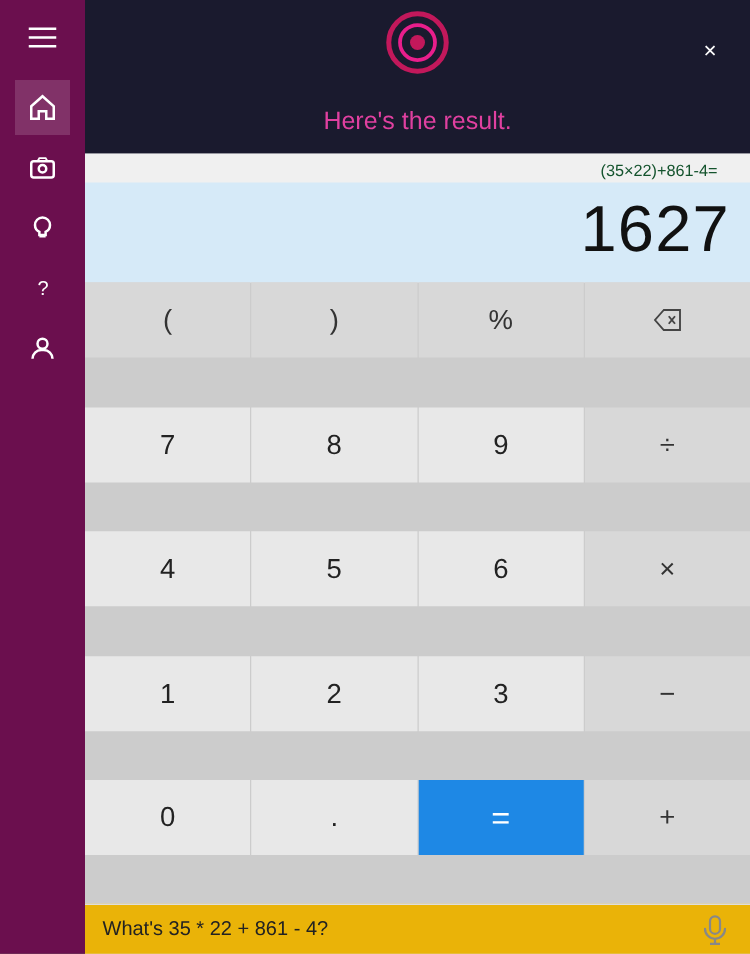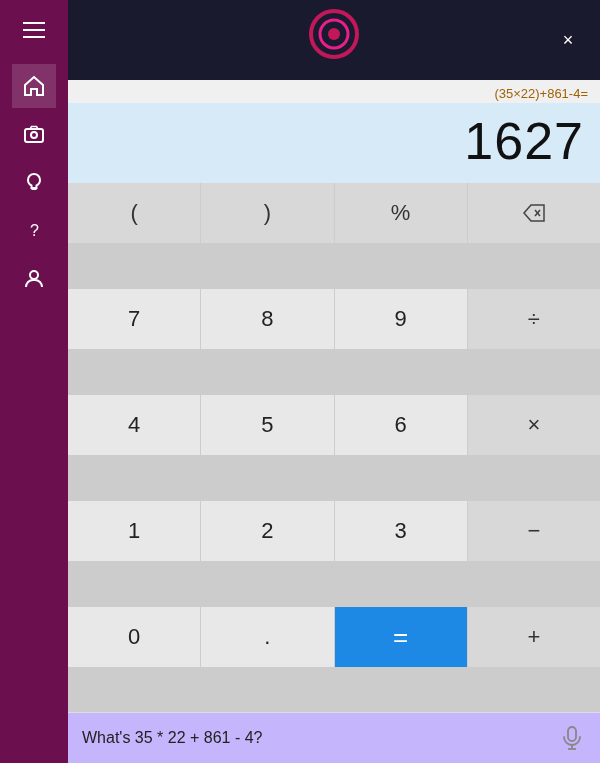--- a/index.html
+++ b/index.html
@@ -136,23 +136,23 @@
     .calculator-area {
       flex: 1;
       background: #f0f0f0;
       display: flex;
       flex-direction: column;
     }
 
     .expression-bar {
       background: #f0f0f0;
       text-align: right;
-      padding: 6px 12px 2px 12px;
+      padding: 6px 26px 2px 12px;
       font-size: 13px;
-      color: #a16207;
+      color: #14532d;
     }
 
     .display {
       background: #D6EAF8;
       text-align: right;
       padding: 8px 16px 12px 32px;
       font-size: 52px;
       font-weight: 300;
       color: #111;
       letter-spacing: 1px;
@@ -187,23 +187,23 @@
     }
 
     .calc-btn.equal {
       background: #1E88E5;
       color: white;
       font-size: 26px;
     }
 
     
     .query-bar {
-      background: #c4b5fd;
+      background: #eab308;
       border-top: 1px solid #ddd;
-      height: 51px;
+      height: 40px;
       display: flex;
       align-items: center;
       padding: 0 14px;
     }
 
     .query-text {
       flex: 1;
       font-size: 16px;
       color: #222;
     }
@@ -269,20 +269,21 @@
       <div class="cortana-logo">
         <svg viewBox="0 0 52 52" xmlns="http://www.w3.org/2000/svg">
           <circle cx="26" cy="26" r="23" fill="none" stroke="#C2185B" stroke-width="4"></circle>
           <circle cx="26" cy="26" r="14" fill="none" stroke="#E91E8C" stroke-width="3"></circle>
           <circle cx="26" cy="26" r="6" fill="#C2185B"></circle>
         </svg>
       </div>
       <div class="close-btn">×</div>
     </div>
 
+    <div class="result-header">Here's the result.</div>
 
     <div class="calculator-area">
       <div class="expression-bar">(35×22)+861-4=</div>
       <div class="display">1627</div>
 
       <div class="calc-buttons">
 
         <button class="calc-btn op">(</button>
         <button class="calc-btn op">)</button>
         <button class="calc-btn op">%</button>

